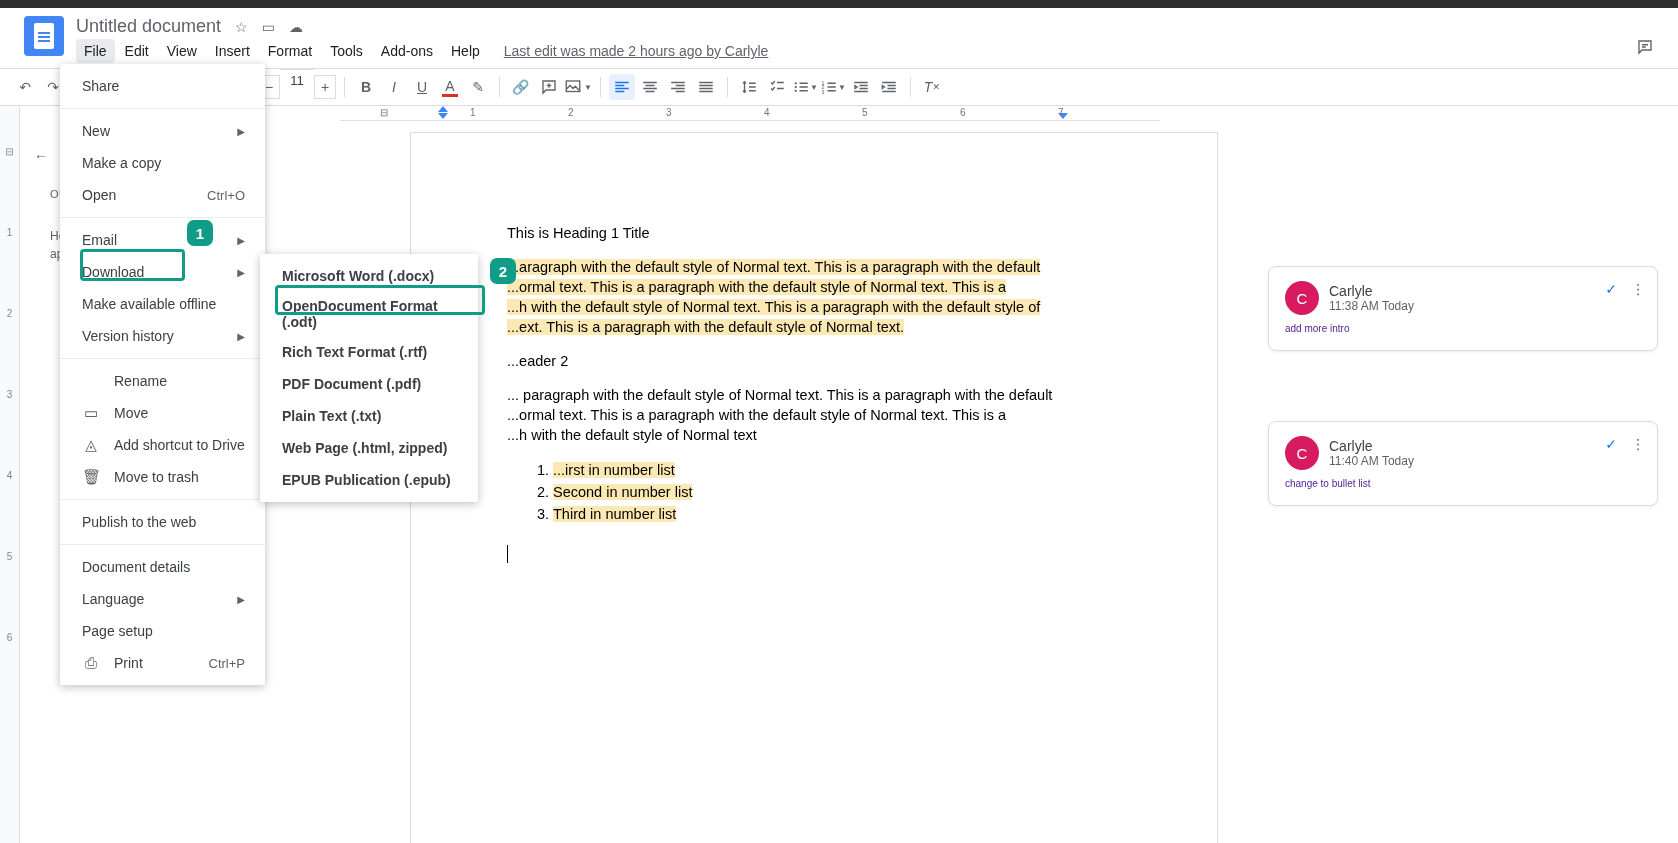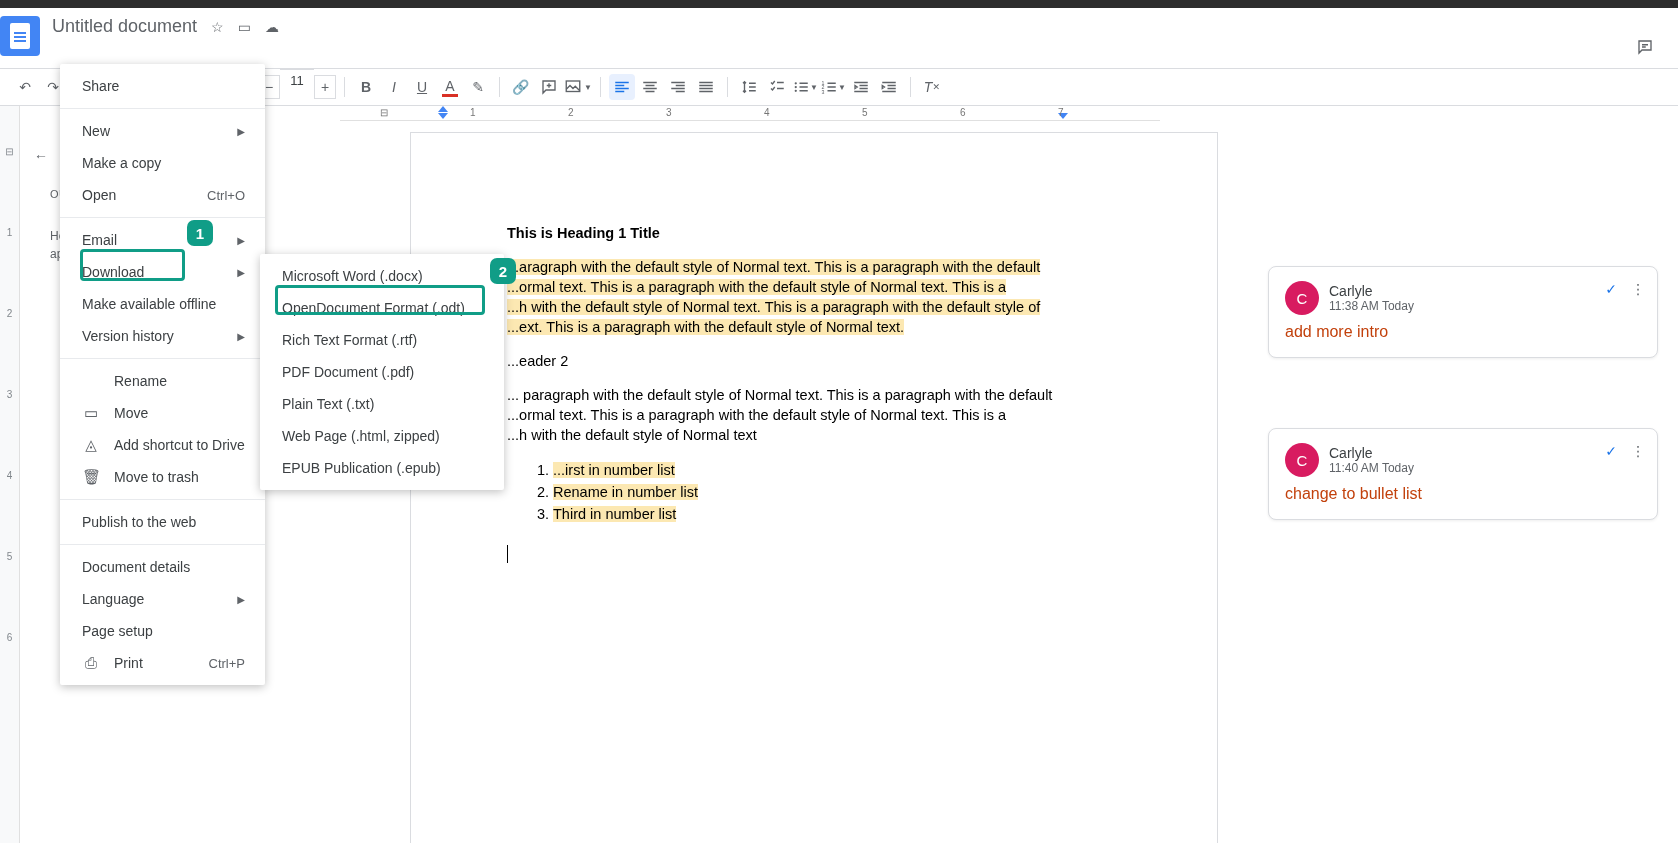--- a/index.html
+++ b/index.html
@@ -1,18 +1,18 @@
 <!DOCTYPE html>
 <html><head>
 <meta charset="utf-8">
 <style>
   * { box-sizing: border-box; margin:0; padding:0; }
   body { font-family: "Google Sans", Arial, sans-serif; font-size:14px; color:#3c4043; background:#fff; width:1678px; height:843px; overflow:hidden; position:relative; }
   .browser-bar { height:8px; background:#2d2d2d; width:100%; }
-  .header { display:flex; align-items:flex-start; padding:8px 16px 0 0; height:60px; position:relative; }
+  .header { display:flex; align-items:flex-start; padding:8px 16px 0 24px; height:60px; position:relative; }
   .doc-icon { width:40px; height:40px; background:#4285f4; border-radius:4px; margin-right:12px; position:relative; display:flex; align-items:center; justify-content:center;}
   .doc-icon::before { content:""; width:20px; height:26px; background:#fff; border-radius:2px;}
   .doc-icon::after { content:""; position:absolute; width:12px; height:2px; background:#4285f4; top:16px; box-shadow:0 4px 0 #4285f4, 0 8px 0 #4285f4;}
   .title-area { display:flex; flex-direction:column; }
   .title-row { display:flex; align-items:center; gap:14px; }
   .doc-title { font-size:18px; color:#5f6368; font-weight:400;}
   .title-icons { display:flex; gap:14px; color:#5f6368;}
   .title-icons span { cursor:pointer; }
   .menubar { display:flex; gap:2px; margin-top:2px; align-items:center; font-size:14px;}
   .menubar .menu-item { padding:4px 8px; cursor:pointer; color:#202124; border-radius:4px;}
@@ -38,47 +38,47 @@
   .outline-labels { margin-left:30px; margin-top:24px; color:#5f6368; font-size:12px; line-height:1.5;}
   
   .doc-area { flex:1; position:relative; overflow:visible; }
   .ruler { height:15px; border-bottom:1px solid #e0e0e0; position:relative; margin-left:280px; width:820px;}
   .ruler-num { position:absolute; top:1px; font-size:10px; color:#757575;}
   .ruler-indent { position:absolute; top:7px; width:0; height:0; border-left:5px solid transparent; border-right:5px solid transparent; }
   .ruler-indent.down { border-top:6px solid #4285f4;}
   .ruler-indent.up { border-bottom:6px solid #4285f4;}
   
   .page { position:absolute; left:350px; top:26px; width:808px; min-height:1000px; background:#fff; border:1px solid #dadce0; padding:90px 96px; font-family: Arial, sans-serif; color:#000; font-size:14.5px; line-height:1.38;}
-  .page h1 { font-size:14.5px; font-weight:700; margin-bottom:14px;}
+  .page h1 { font-size:14.5px; font-weight:400; margin-bottom:14px;}
   .page .para { margin-bottom:14px;}
   .page .hl { background:#fce8b2;}
   .page ol { margin-left:46px; margin-top:4px;}
   .page ol li { padding:1px 0;}
   .cursor-blink { display:inline-block; width:1px; height:18px; background:#000; margin-top:20px;}
 
   .comments-col { width:410px; padding:60px 20px 0 0;}
   .comment-card { background:#fff; border:1px solid #dadce0; border-radius:8px; padding:14px 16px 16px; margin-bottom:52px; box-shadow:0 1px 3px rgba(0,0,0,.07); position:relative;}
   .comment-head { display:flex; align-items:center; gap:10px; margin-bottom:8px;}
   .avatar { width:34px; height:34px; border-radius:50%; background:#d81b60; color:#fff; display:flex; align-items:center; justify-content:center; font-size:15px; font-weight:500;}
   .comment-user { display:flex; flex-direction:column;}
   .comment-name { font-size:14px; color:#3c4043; font-weight:500;}
   .comment-time { font-size:12px; color:#5f6368;}
-  .comment-body { font-size:16px; color:#c2410c;}
+  .comment-body { font-size:10px; color:#4c1d95;}
   .comment-actions { position:absolute; right:12px; top:14px; display:flex; gap:14px; align-items:center; color:#1a73e8;}
   .kebab { color:#5f6368;}
 
   .dropdown { position:absolute; background:#fff; box-shadow:0 2px 10px rgba(0,0,0,.25); border-radius:2px; z-index:100; padding:6px 0; font-size:14px; color:#3c4043;}
   .dropdown .row { display:flex; align-items:center; padding:6px 20px 6px 22px; min-height:32px; cursor:pointer; position:relative; gap:14px;}
   .dropdown .row .label { flex:1;}
   .dropdown .row .shortcut { color:#5f6368; font-size:13px;}
   .dropdown .row .sub-arrow { color:#5f6368; font-size:10px;}
   .dropdown .sep { height:1px; background:#e8eaed; margin:6px 0;}
   .dropdown .row .left-ico { width:18px; color:#5f6368; text-align:center; font-size:15px;}
   #file-menu { left:60px; top:64px; width:205px;}
-  #download-submenu { left:260px; top:254px; width:244px;}
+  #download-submenu { left:260px; top:254px; width:218px;font-weight:bold;}
 
   .callout { position:absolute; z-index:200; }
   .callout-box { border:3px solid #109d87; border-radius:4px;}
   .badge { position:absolute; background:#109d87; color:#fff; font-weight:700; font-size:15px; border-radius:7px; width:26px; height:26px; display:flex; align-items:center; justify-content:center;}
   #callout1 { left:80px; top:249px; width:105px; height:32px;}
   #badge1 { left:187px; top:220px;}
   #callout2 { left:275px; top:285px; width:210px; height:30px;}
   #badge2 { left:490px; top:258px;}
 </style>
 </head>
@@ -89,20 +89,31 @@
 <div class="header">
   <div class="doc-icon"></div>
   <div class="title-area">
     <div class="title-row">
       <span class="doc-title">Untitled document</span>
       <div class="title-icons">
         <span>☆</span>
         <span>▭</span>
         <span>☁</span>
       </div>
+    </div>
+    <div class="menubar">
+      <span class="menu-item active">File</span>
+      <span class="menu-item">Edit</span>
+      <span class="menu-item">View</span>
+      <span class="menu-item">Insert</span>
+      <span class="menu-item">Format</span>
+      <span class="menu-item">Tools</span>
+      <span class="menu-item">Add-ons</span>
+      <span class="menu-item">Help</span>
+      <span class="last-edit">Last edit was made 2 hours ago by Carlyle</span>
     </div>
   </div>
   <div class="comments-icon-top">
     <svg class="ico" viewBox="0 0 24 24">
         <path class="ico-stroke" d="M4 4h16v12H8l-4 4V4z"></path>
         <path class="ico-stroke" d="M8 9h8M8 12h5"></path>
       </svg>
   </div>
 </div>
 
@@ -262,21 +273,21 @@
         <span class="hl">...ext. This is a paragraph with the default style of Normal text.</span>
       </div>
       <div class="para">...eader 2</div>
       <div class="para">
         <span>... paragraph with the default style of Normal text. This is a paragraph with the default</span><br>
         <span>...ormal text. This is a paragraph with the default style of Normal text. This is a</span><br>
         <span>...h with the default style of Normal text</span>
       </div>
       <ol>
         <li><span class="hl">...irst in number list</span></li>
-        <li><span class="hl">Rename in number list</span></li>
+        <li><span class="hl">Second in number list</span></li>
         <li><span class="hl">Third in number list</span></li>
       </ol>
       <div class="cursor-blink"></div>
     </div>
   </div>
 
   <div class="comments-col">
     <div class="comment-card" style="margin-top:100px">
       <div class="comment-head">
         <div class="avatar">C</div>

